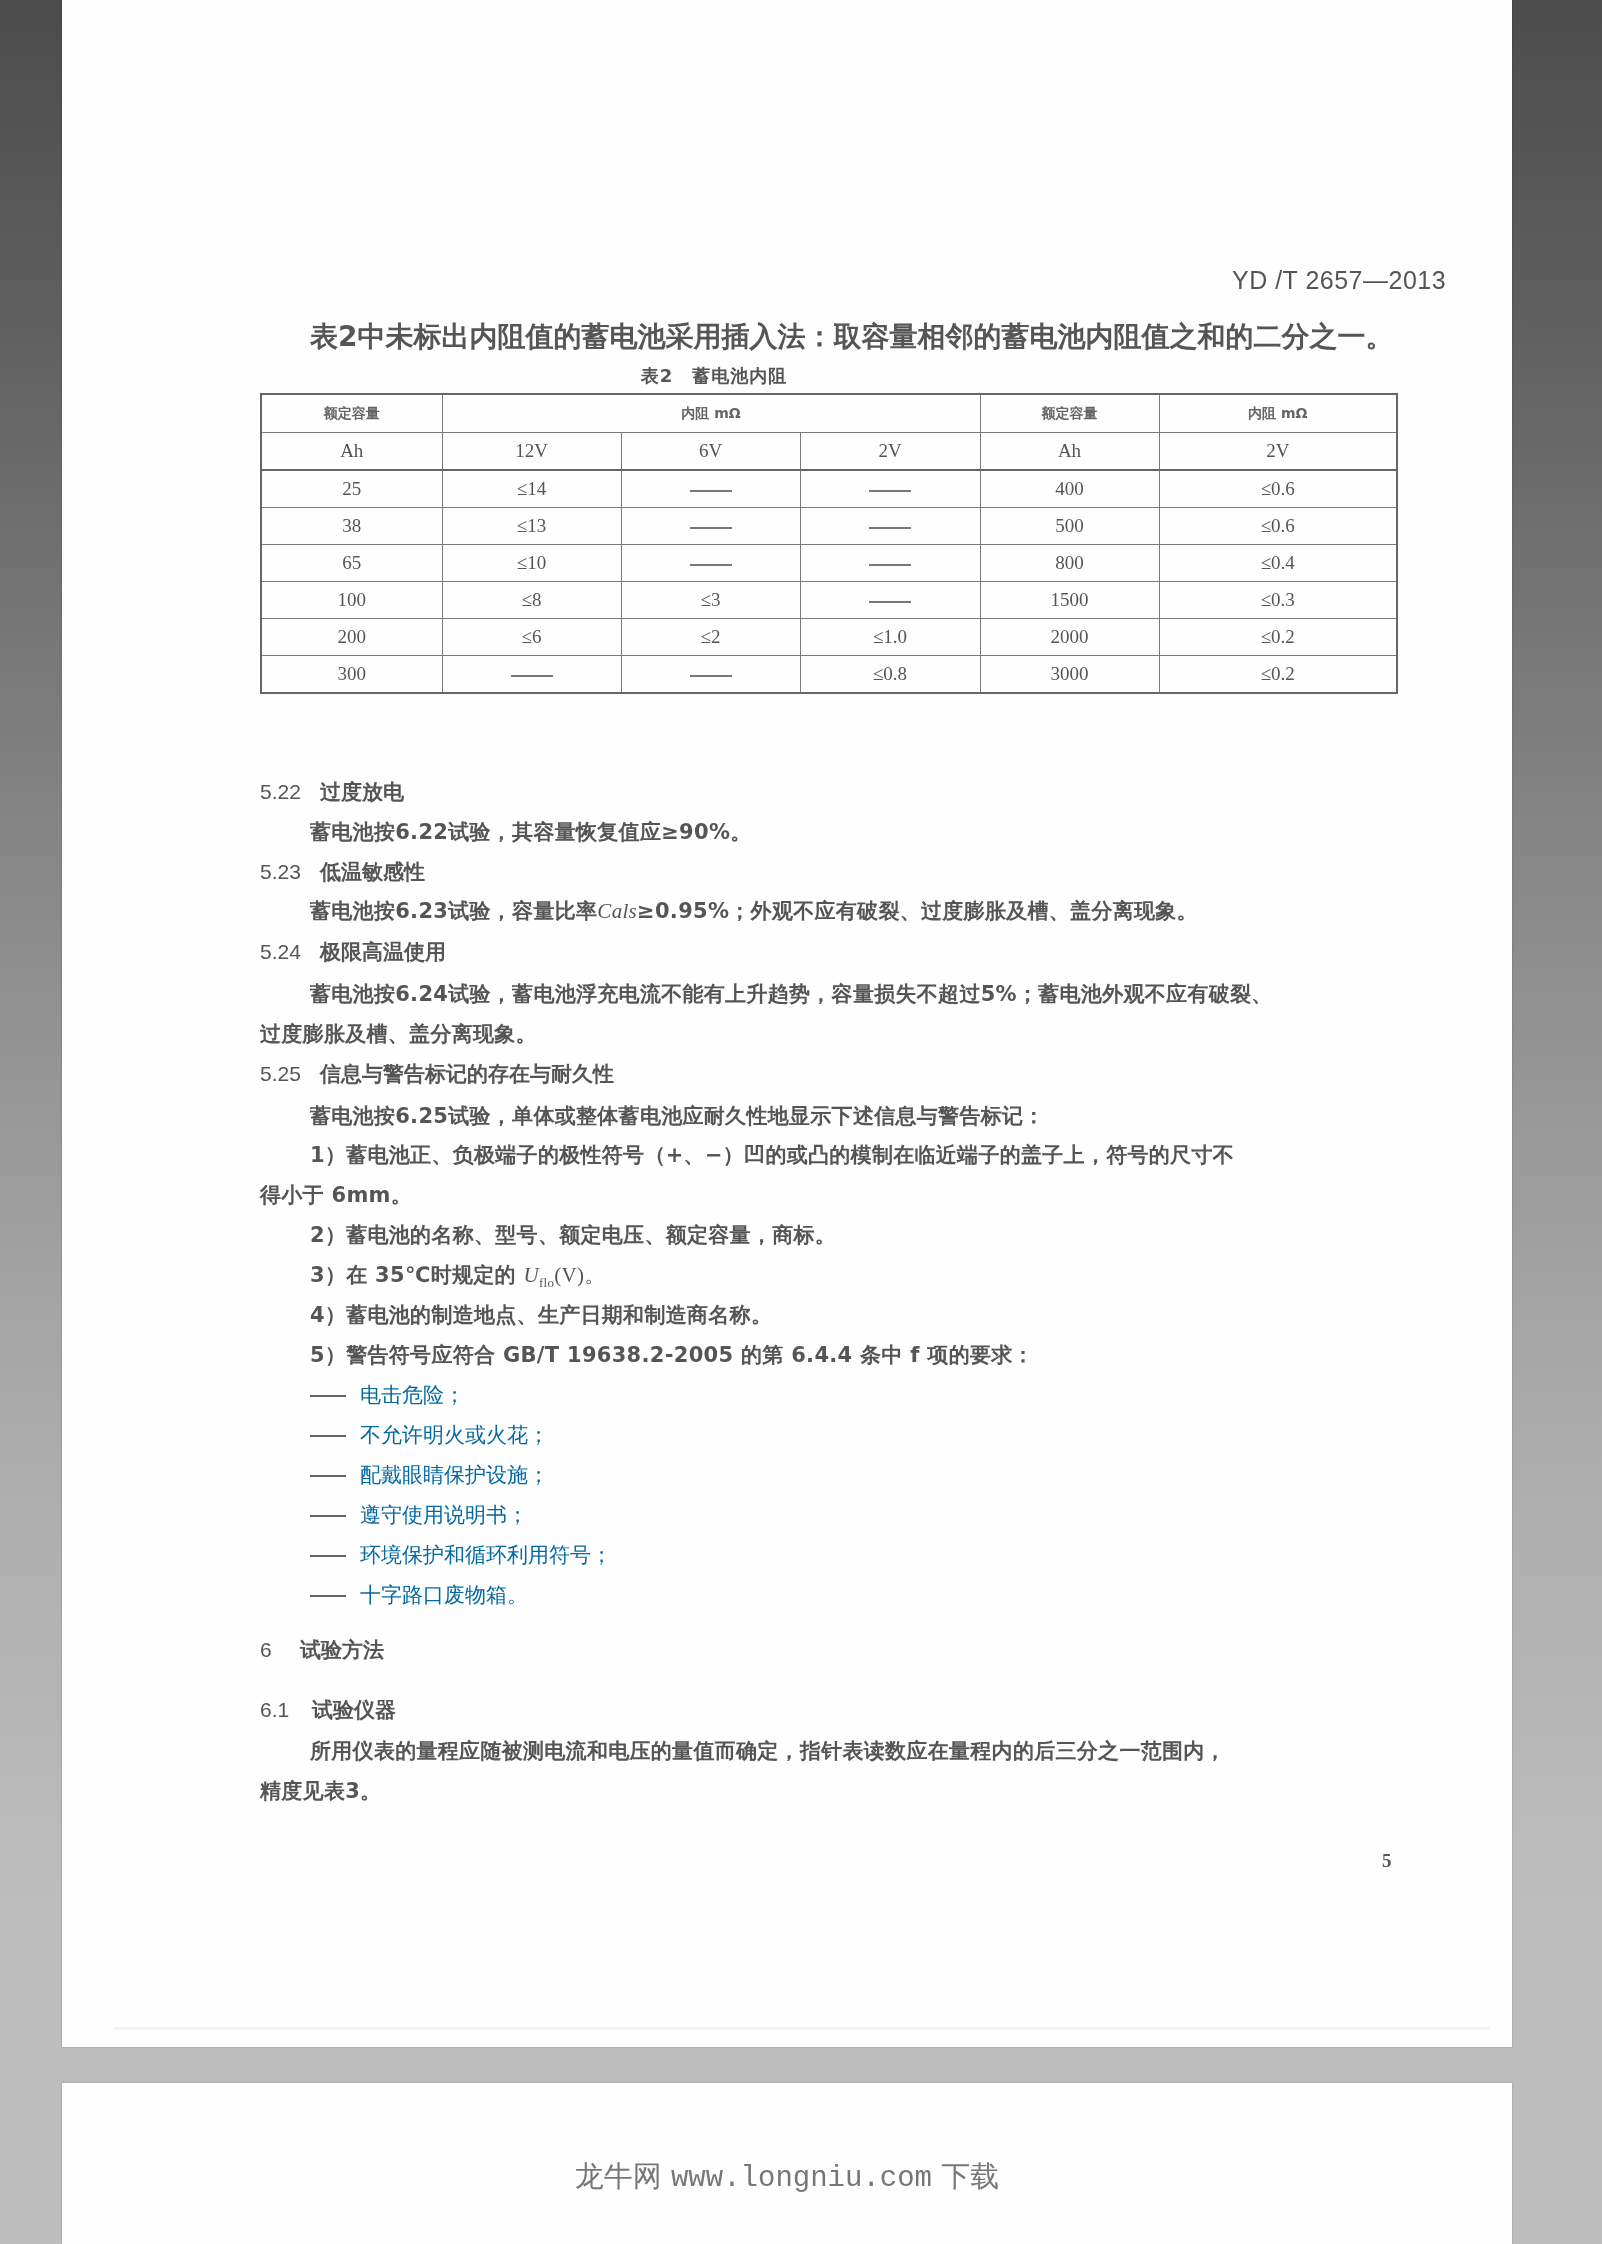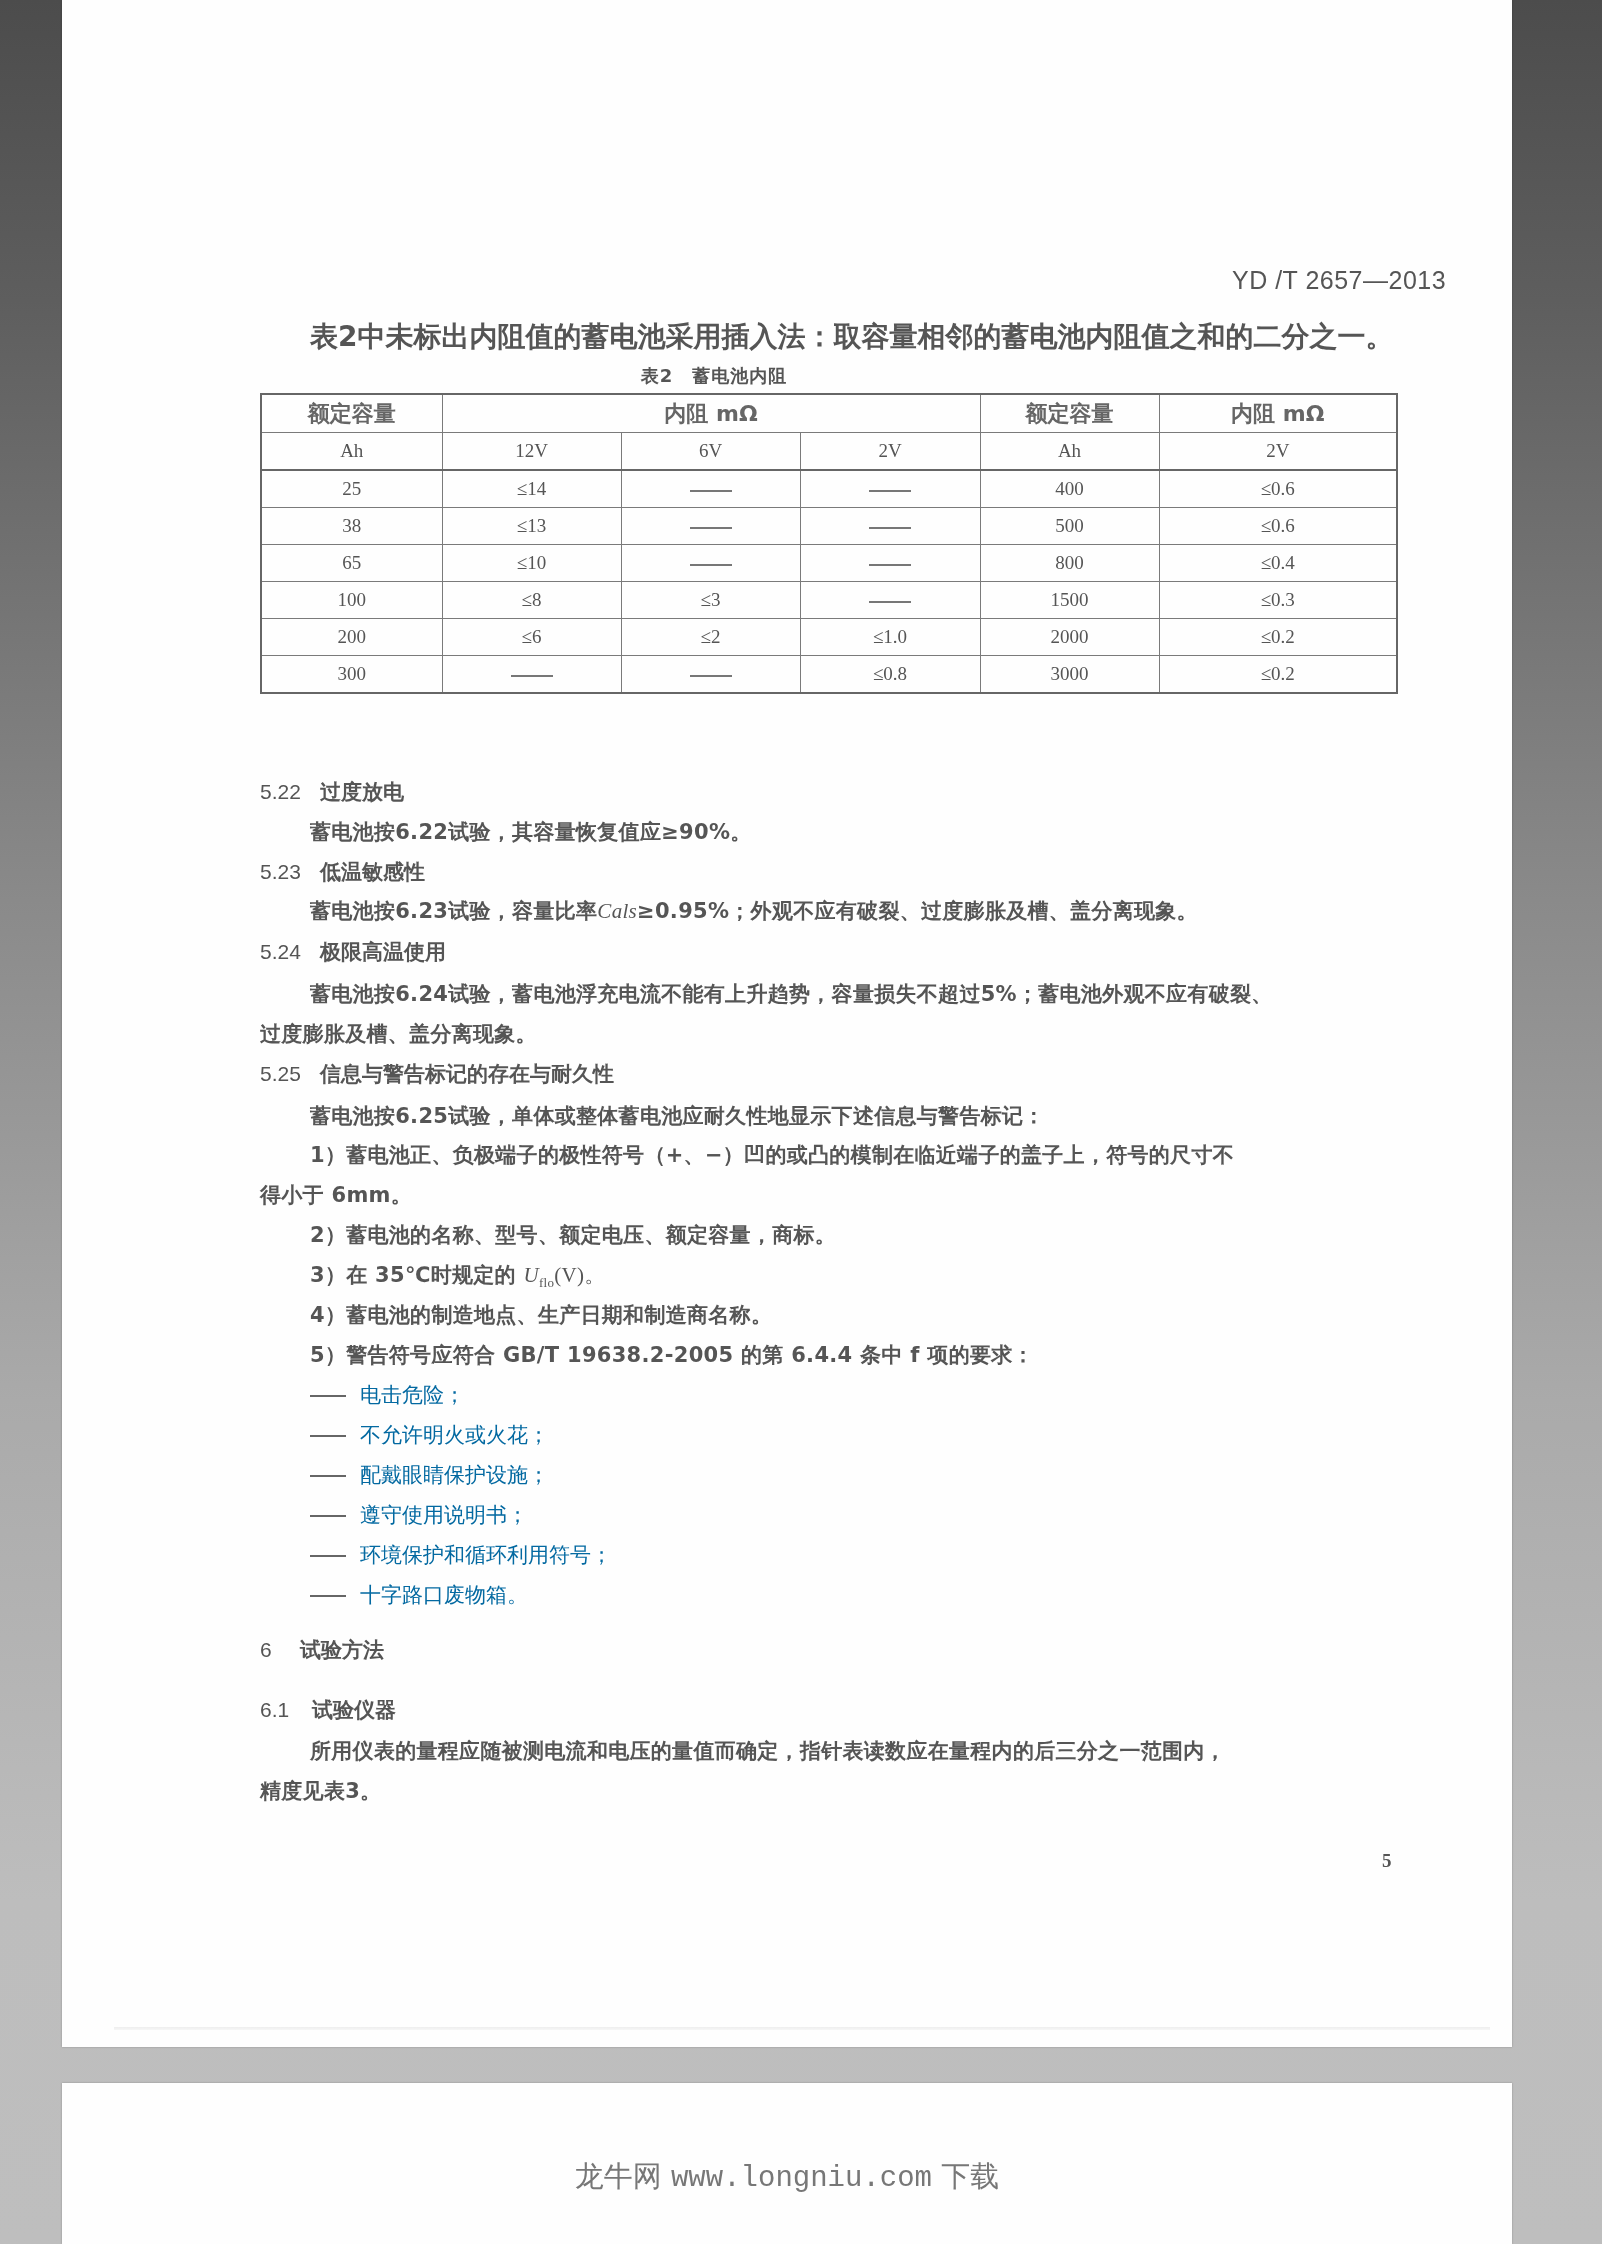--- a/index.html
+++ b/index.html
@@ -36,21 +36,21 @@
     position: absolute; left: 198px; top: 393px; border-collapse: collapse;
     font-size: 19px; color: #555; font-family: "Liberation Serif", "DejaVu Serif", serif;
     border: 2.5px solid #666;
   }
   table.resist td {
     border: 1.5px solid #7a7a7a; text-align: center; padding: 0; height: 36px;
   }
   table.resist tr.hdr1 td { height: 37px; }
   table.resist tr.hdr2 td { height: 36px; }
   table.resist tr.hdr2 { border-bottom: 2.5px solid #666; }
-  .cjk { font-family: "DejaVu Sans", sans-serif; font-weight: bold; font-size: 22px; color: #666; }
+  .cjk { font-family: "DejaVu Sans", sans-serif; font-weight: bold; font-size: 14px; color: #666; }
   .dash { display: inline-block; width: 42px; height: 2px; background: #777; vertical-align: middle; }
   .sec-h {
     font-family: "DejaVu Sans", sans-serif; font-size: 21px; color: #555; font-weight: bold;
   }
   .sec-h .num { display: inline-block; width: 60px; font-weight: normal; font-family: "Liberation Sans", sans-serif; }
   .para {
     font-family: "DejaVu Sans", sans-serif; font-size: 21px; color: #555; font-weight: bold; letter-spacing: 0.3px;
   }
   .para i { font-family: "Liberation Serif", serif; font-style: italic; font-weight: normal; }
   .para .latin { font-family: "Liberation Serif", serif; font-weight: normal; }

